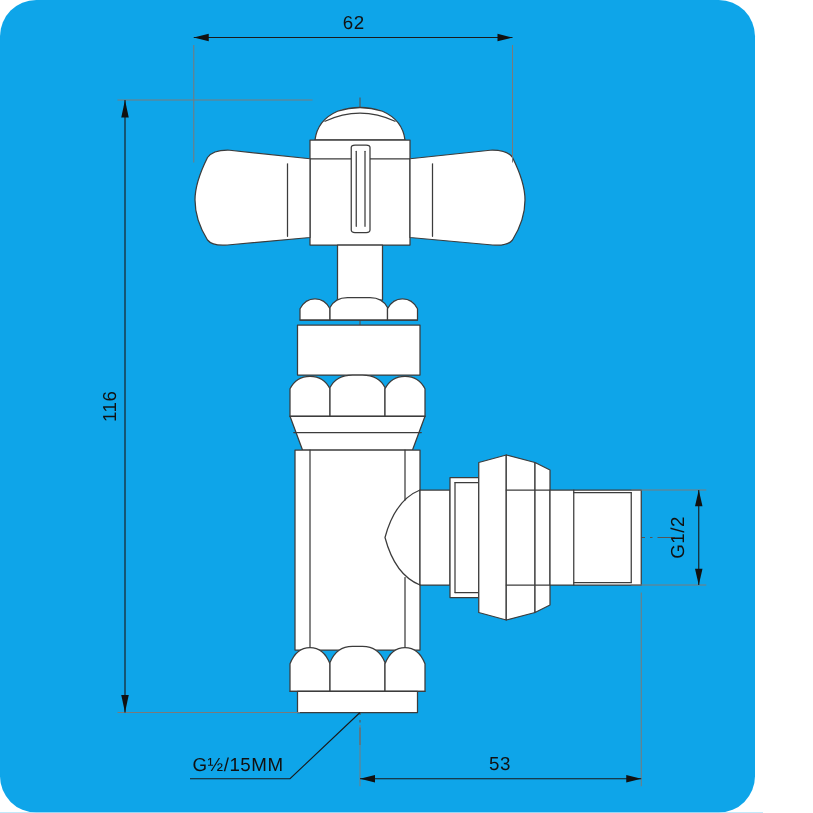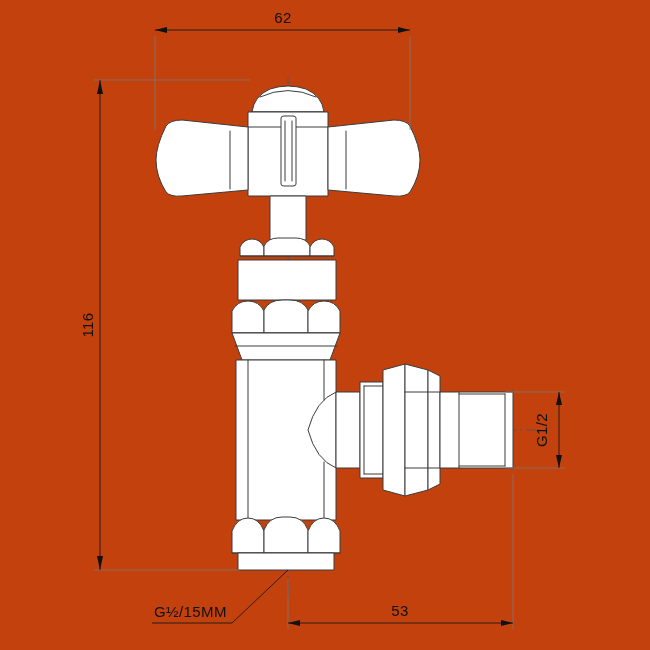--- a/index.html
+++ b/index.html
@@ -8,23 +8,24 @@
     background: #ffffff;
   }
   body {
     width: 650px;
     height: 650px;
     font-family: "Liberation Sans", sans-serif;
     overflow: hidden;
   }
   #drawing-root {
     position: relative;
-    width: 650px;
+    width: 604px;
     height: 650px;
-    background: #c2410c;
+    background: #0ea5e9;
+    border-radius: 29px;
   }
   svg#tech-drawing {
     display: block;
     width: 650px;
     height: 650px;
   }
   .part-line {
     fill: none;
     stroke: #3c3c3c;
     stroke-width: 1;

